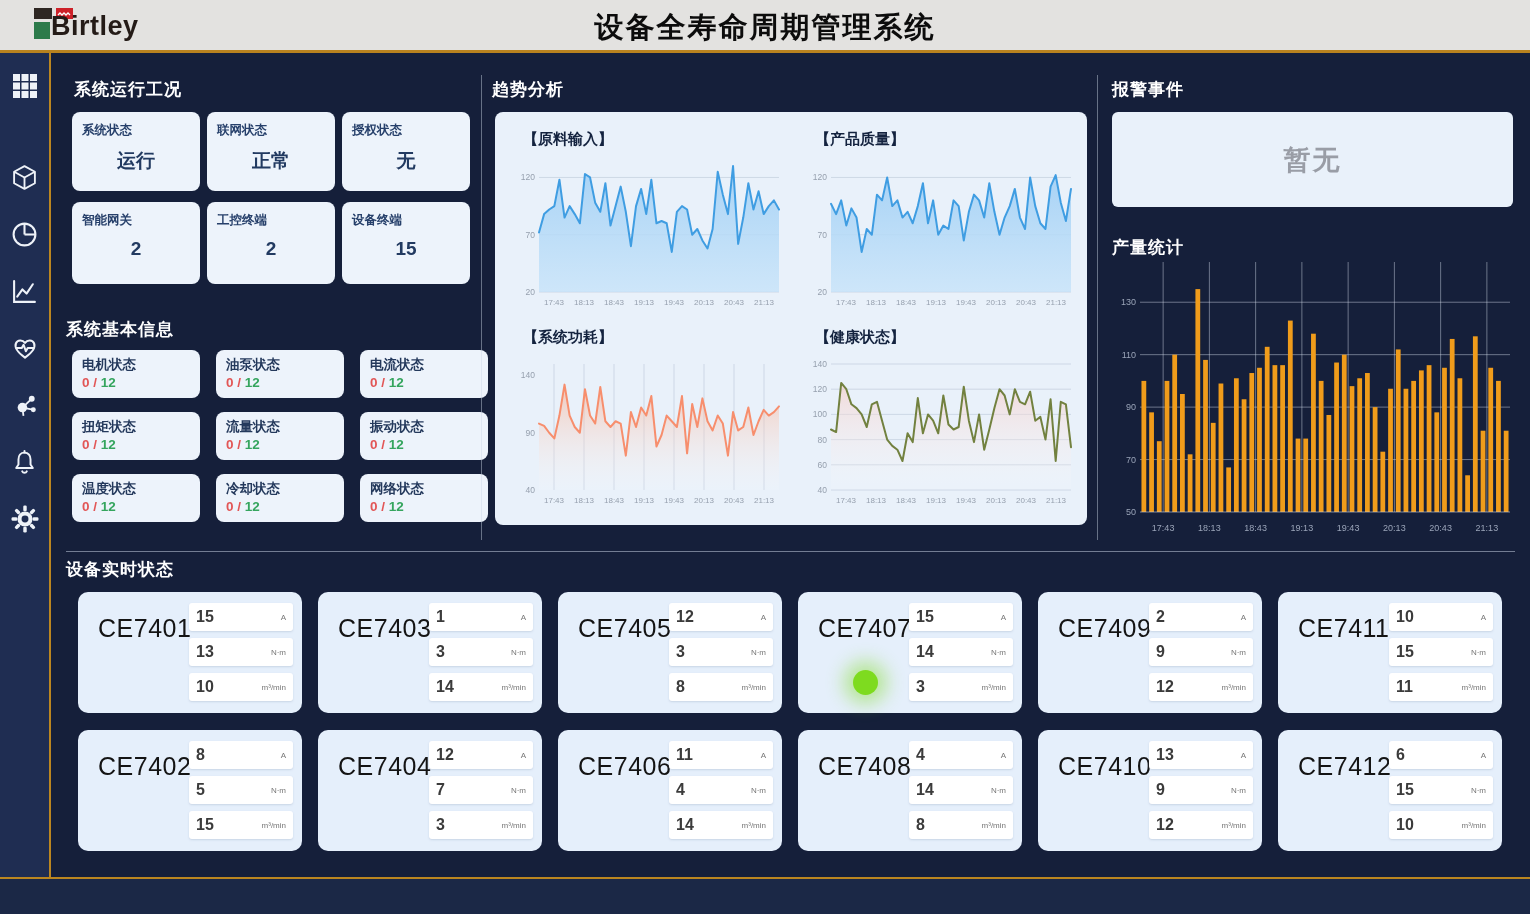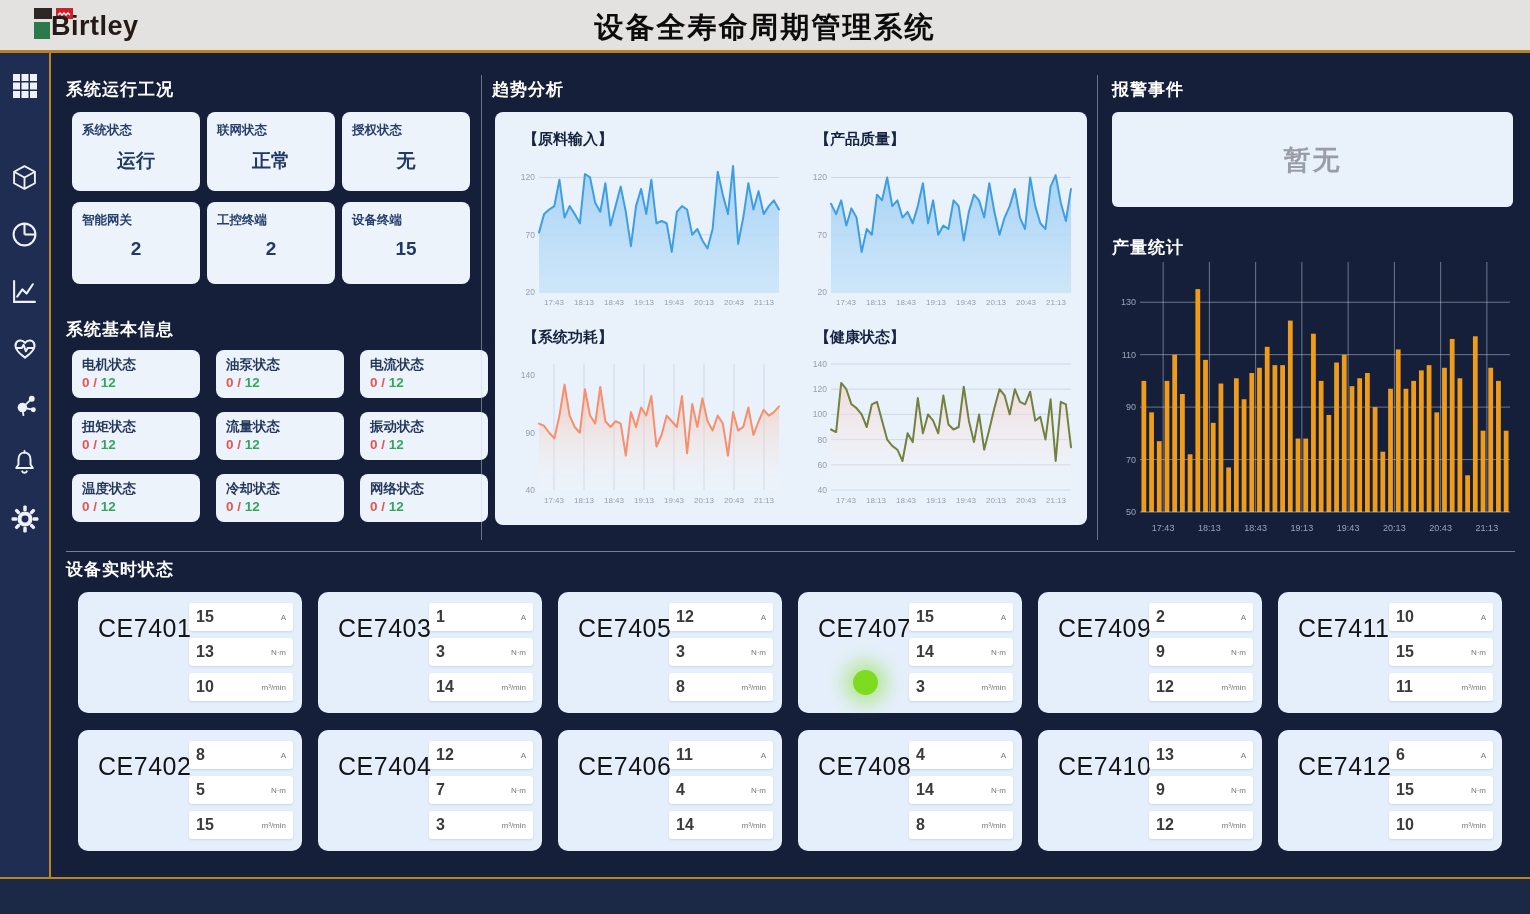--- a/index.html
+++ b/index.html
@@ -151,21 +151,21 @@
             <rect x="11.4" y="0.5" width="3.2" height="5.4" rx="1.2" transform="rotate(225 13 13)"></rect>
             <rect x="11.4" y="0.5" width="3.2" height="5.4" rx="1.2" transform="rotate(270 13 13)"></rect>
             <rect x="11.4" y="0.5" width="3.2" height="5.4" rx="1.2" transform="rotate(315 13 13)"></rect>
           </g>
           <circle cx="13" cy="13" r="7" fill="#eef2f8"></circle>
           <circle cx="13" cy="13" r="3.2" fill="#1f2d52"></circle>
         </svg>
     </div>
   </div>
 
-  <h2 class="sec-title" style="left:66px;top:78px">系统运行工况</h2>
+  <h2 class="sec-title" style="left:74px;top:78px">系统运行工况</h2>
   <div class="grid" id="run-grid">
   <div class="run-card">
     <div class="run-label">系统状态</div>
     <div class="run-value">运行</div>
   </div>
 
   <div class="run-card">
     <div class="run-label">联网状态</div>
     <div class="run-value">正常</div>
   </div>

